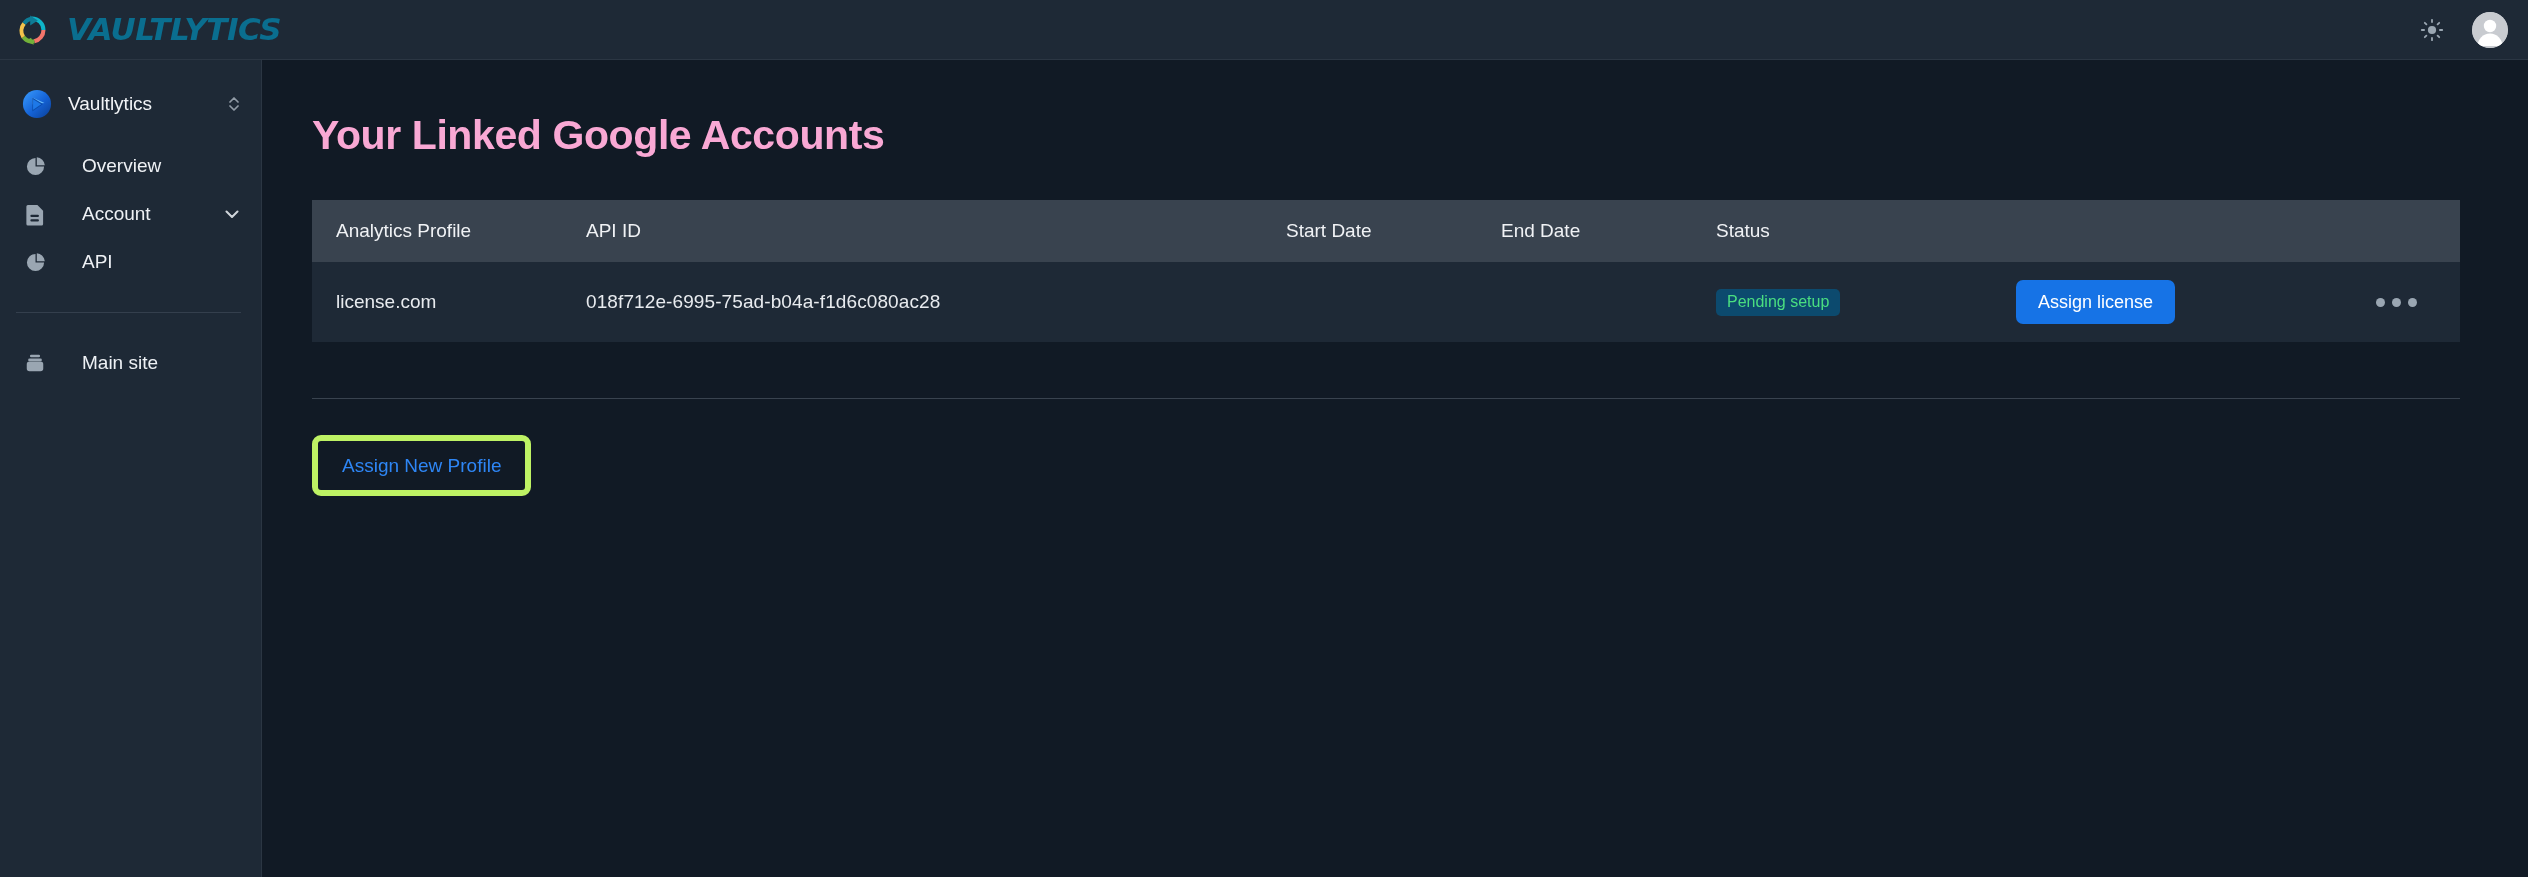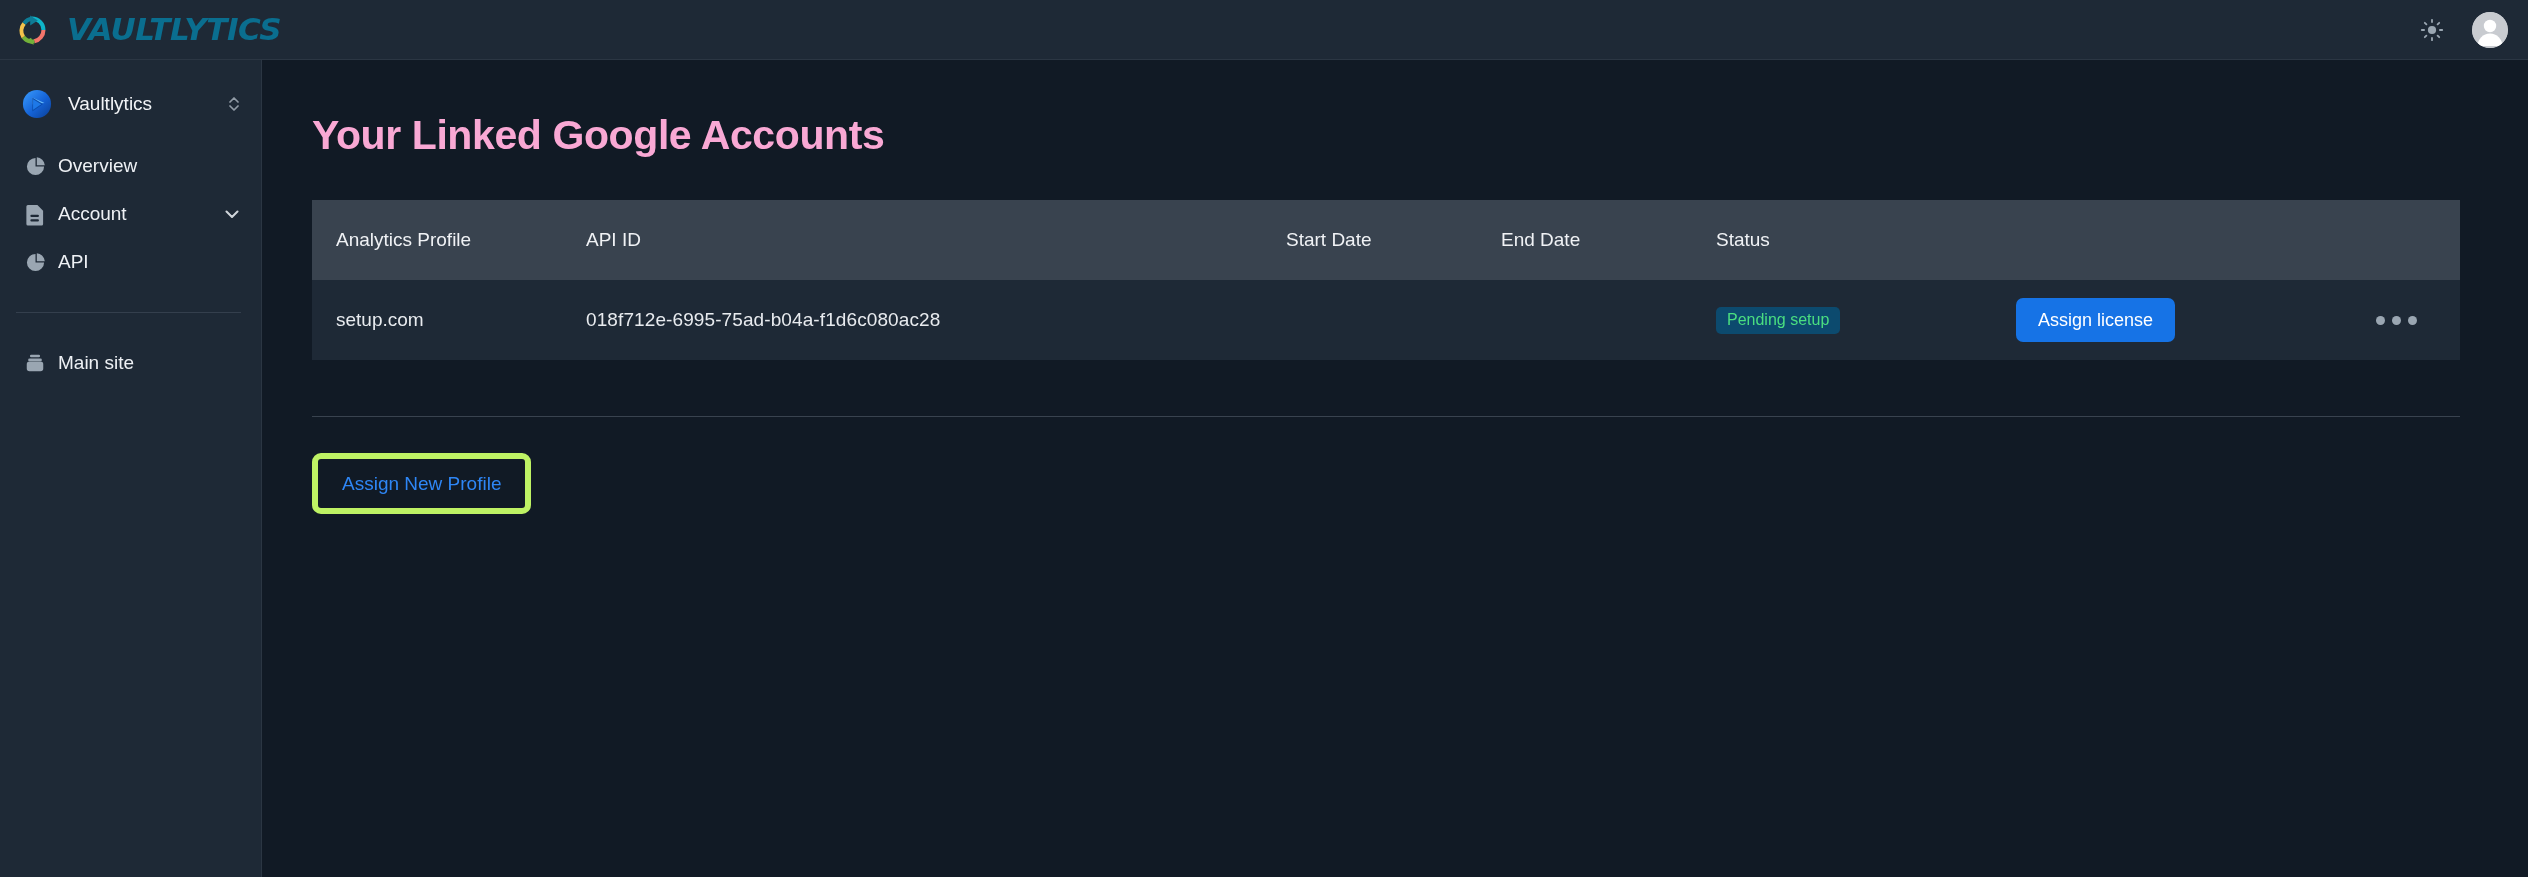--- a/index.html
+++ b/index.html
@@ -80,21 +80,21 @@
   .ws-icon { width: 30px; height: 30px; flex: 0 0 30px; }
   .ws-name {
     font-size: 19px; color: #f2f4f7; font-weight: 400;
     flex: 1 1 auto; white-space: nowrap;
   }
   .ws-chev { width: 14px; height: 22px; flex: 0 0 14px; opacity: .75; }
 
   .nav { padding-top: 10px; }
   .nav-item {
     display: flex; align-items: center;
-    gap: 12px;
+    gap: 36px;
     padding: 11px 20px 11px 24px;
     cursor: pointer;
     position: relative;
     justify-content: space-between;
   }
   .nav-ic { width: 22px; height: 26px; flex: 0 0 22px; display:flex; align-items:center; justify-content:center; }
   .nav-label {
     font-size: 19px; color: #eef1f5; white-space: nowrap;
     flex: 1 1 auto;
   }
@@ -117,21 +117,21 @@
     font-size: 41px;
     font-weight: 700;
     color: #f9a8d4;
     letter-spacing: -0.4px;
     margin-bottom: 41px;
     white-space: nowrap;
   }
 
   .table-wrap { width: 2148px; }
   .tbl { width: 100%; border-collapse: collapse; table-layout: fixed; }
-  .tbl thead tr { background: #39434f; height: 80px; }
+  .tbl thead tr { background: #39434f; height: 62px; }
   .tbl thead th {
     text-align: left;
     font-size: 19px;
     font-weight: 400;
     color: #f0f2f5;
     padding: 0 0 0 24px;
     white-space: nowrap;
   }
   .tbl tbody tr { background: #1e2936; height: 80px; }
   .tbl tbody td {
@@ -364,21 +364,21 @@
               <th>API ID</th>
               <th>Start Date</th>
               <th>End Date</th>
               <th>Status</th>
               <th></th>
               <th></th>
             </tr>
           </thead>
           <tbody>
             <tr>
-              <td class="cell-profile">setup.com</td>
+              <td class="cell-profile">license.com</td>
               <td class="cell-apiid">018f712e-6995-75ad-b04a-f1d6c080ac28</td>
               <td></td>
               <td></td>
               <td>
                 <span class="badge">Pending setup</span>
               </td>
               <td>
                 <button class="btn-primary">Assign license</button>
               </td>
               <td>

